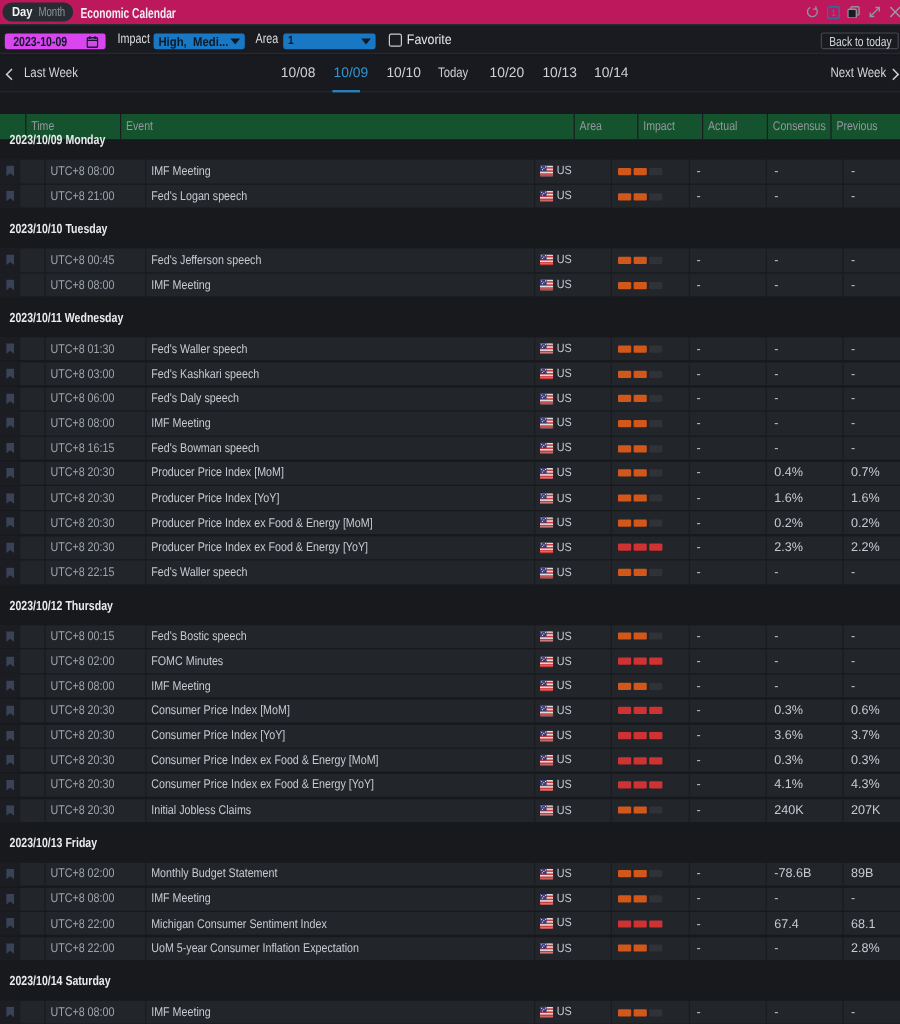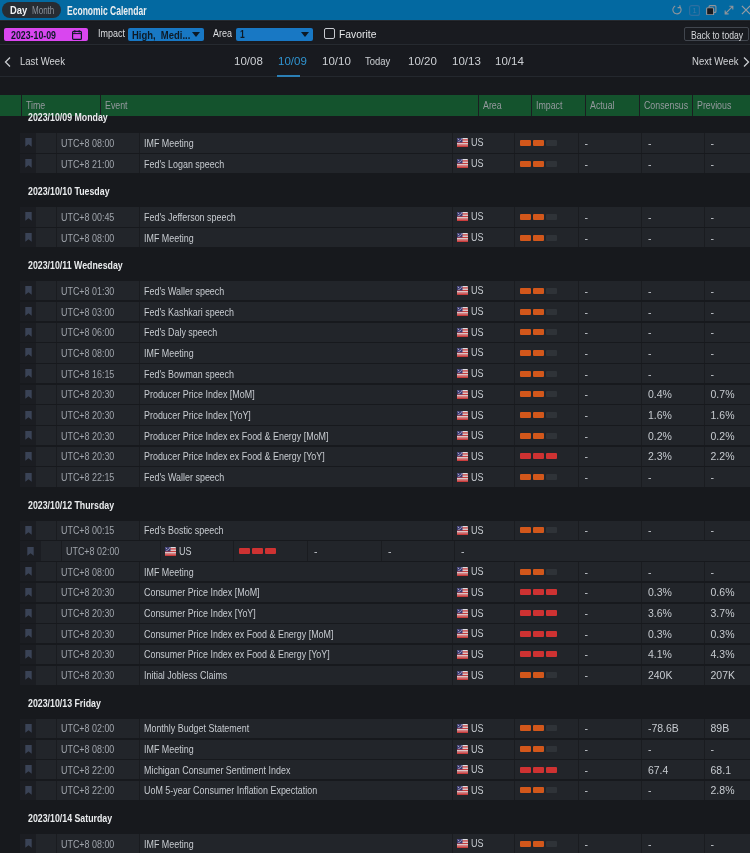--- a/index.html
+++ b/index.html
@@ -1,19 +1,19 @@
 <!DOCTYPE html>
 <html><head>
 <meta charset="utf-8">
 <style>
 * { margin:0; padding:0; box-sizing:border-box; }
 html,body { width:750px; height:853px; overflow:hidden; background:#17191d; font-family:"Liberation Sans", sans-serif; }
 .sx85 { display:inline-block; transform:scaleX(0.85); transform-origin:0 50%; white-space:pre; }
 .sx80b { display:inline-block; transform:scaleX(0.80); transform-origin:0 50%; white-space:pre; }
-.topbar { position:absolute; left:0; top:0; width:750px; height:21px; background:#0369a1; border-bottom:1px solid #262a30; }
+.topbar { position:absolute; left:0; top:0; width:750px; height:21px; background:#be185d; border-bottom:1px solid #262a30; }
 .pill { position:absolute; left:2px; top:1.5px; width:59px; height:16px; background:#272c33; border-radius:8px; }
 .pill .day { position:absolute; left:8px; top:2px; color:#f2f3f5; font-size:11px; font-weight:700; transform:scaleX(0.85); transform-origin:0 50%; }
 .pill .month { position:absolute; left:30px; top:2px; color:#8d939c; font-size:11px; transform:scaleX(0.73); transform-origin:0 0; }
 .ecotitle { position:absolute; left:67px; top:4px; color:#eceef0; font-size:12px; font-weight:700; transform:scaleX(0.71); transform-origin:0 0; white-space:pre; }
 .ticon { position:absolute; top:5px; }
 .filterbar { position:absolute; left:0; top:22px; width:750px; height:23px; background:#191b20; border-bottom:1px solid #262a30; }
 .datebox { position:absolute; left:4px; top:5.5px; width:84px; height:13.5px; background:#d946ef; border-radius:2px; }
 .datebox span { position:absolute; left:7px; top:1px; color:#0d1a26; font-size:11px; font-weight:700; transform:scaleX(0.8); transform-origin:0 0; white-space:pre; }
 .calicon { position:absolute; right:6px; top:2px; }
 .flabel { position:absolute; top:5px; color:#dcdee1; font-size:11.5px; transform:scaleX(0.78); transform-origin:0 0; white-space:pre; }
@@ -27,21 +27,21 @@
 .weekbar { position:absolute; left:0; top:46px; width:750px; height:31px; background:#181a1f; border-bottom:1px solid #24282e; }
 .wtext { position:absolute; top:9px; color:#d3d5d8; font-size:11.5px; transform:scaleX(0.83); transform-origin:0 0; white-space:pre; }
 .chev { position:absolute; top:9.5px; }
 .dates span { position:absolute; top:9px; font-size:11.5px; color:#cdd0d4; }
 .d09 { color:#3095d2 !important; }
 .underline { position:absolute; left:277px; top:29.2px; width:22.5px; height:1.8px; background:#2b7fb5; }
 .thead { position:absolute; left:0; top:83px; width:750px; height:21px; background:#14532d; display:flex;margin-top:12px; }
 .thead div { color:#95999e; font-size:10.5px; line-height:21px; border-left:1px solid #1b1d21; padding-left:4px; }
 .thead div span { display:inline-block; transform:scaleX(0.84); transform-origin:0 50%; white-space:pre; }
 .table { position:absolute; left:0; top:104px; width:750px; }
-.sec { margin-bottom:3.2px; display:flow-root;padding-left:20px; }
+.sec { margin-bottom:3.2px; display:flow-root; }
 .dayhdr { height:29.4px; color:#e9ebed; font-size:11px; font-weight:700; padding-left:8px; padding-bottom:3px; display:flex; align-items:center; }
 .row { height:19.2px; margin-bottom:1.5px; background:#22252a; display:flex;gap:20px; }
 .row > div { height:100%; display:flex; align-items:center; border-left:1px solid #1a1c20; overflow:hidden; }
 .row .c0 { width:21px; background:#1b1d22; border-left:none; justify-content:center; }
 .row .c1 { width:79px; color:#a0a5ac; font-size:10.5px; padding-left:4px; }
 .row .c2 { width:378px; color:#c7cbd0; font-size:10.5px; padding-left:4px; }
 .row .c3 { width:53px; color:#c7cbd0; font-size:10px; padding-left:4px; }
 .row .c3 .us { margin-left:3px; display:inline-block; transform:scaleX(0.9); transform-origin:0 50%; }
 .row .c4 { width:54px; padding-left:5px; }
 .row .c5 { width:54px; color:#c7cbd0; font-size:10.5px; padding-left:6px; }
@@ -694,20 +694,23 @@
       </div>
       <div class="row">
         <div class="c0">
           <svg width="7" height="9" viewBox="0 0 7 9">
             <path d="M0.3 0 H6.7 V8.8 L3.5 6.3 L0.3 8.8 Z" fill="#3a4356"></path>
           </svg>
         </div>
         <div class="c1">
           <span class="sx85">UTC+8 02:00</span>
         </div>
+        <div class="c2">
+          <span class="sx85">FOMC Minutes</span>
+        </div>
         <div class="c3">
           <svg class="flag" width="11" height="9" viewBox="0 0 11 9">
             <rect width="11" height="9" rx="1" fill="#dddde0"></rect>
             <rect y="1.28" width="11" height="1.29" fill="#c93c3c"></rect>
             <rect y="3.86" width="11" height="1.29" fill="#c93c3c"></rect>
             <rect y="6.43" width="11" height="1.29" fill="#c93c3c"></rect>
             <rect x="0" y="7.9" width="11" height="1.1" fill="#c93c3c"></rect>
             <path d="M1 0 H5.5 V4.6 H0 V1 A1 1 0 0 1 1 0 Z" fill="#3b3a72"></path>
             <circle cx="1.4" cy="1.3" r="0.5" fill="#fff" opacity="0.9"></circle>
             <circle cx="3.2" cy="2.2" r="0.5" fill="#fff" opacity="0.9"></circle>

